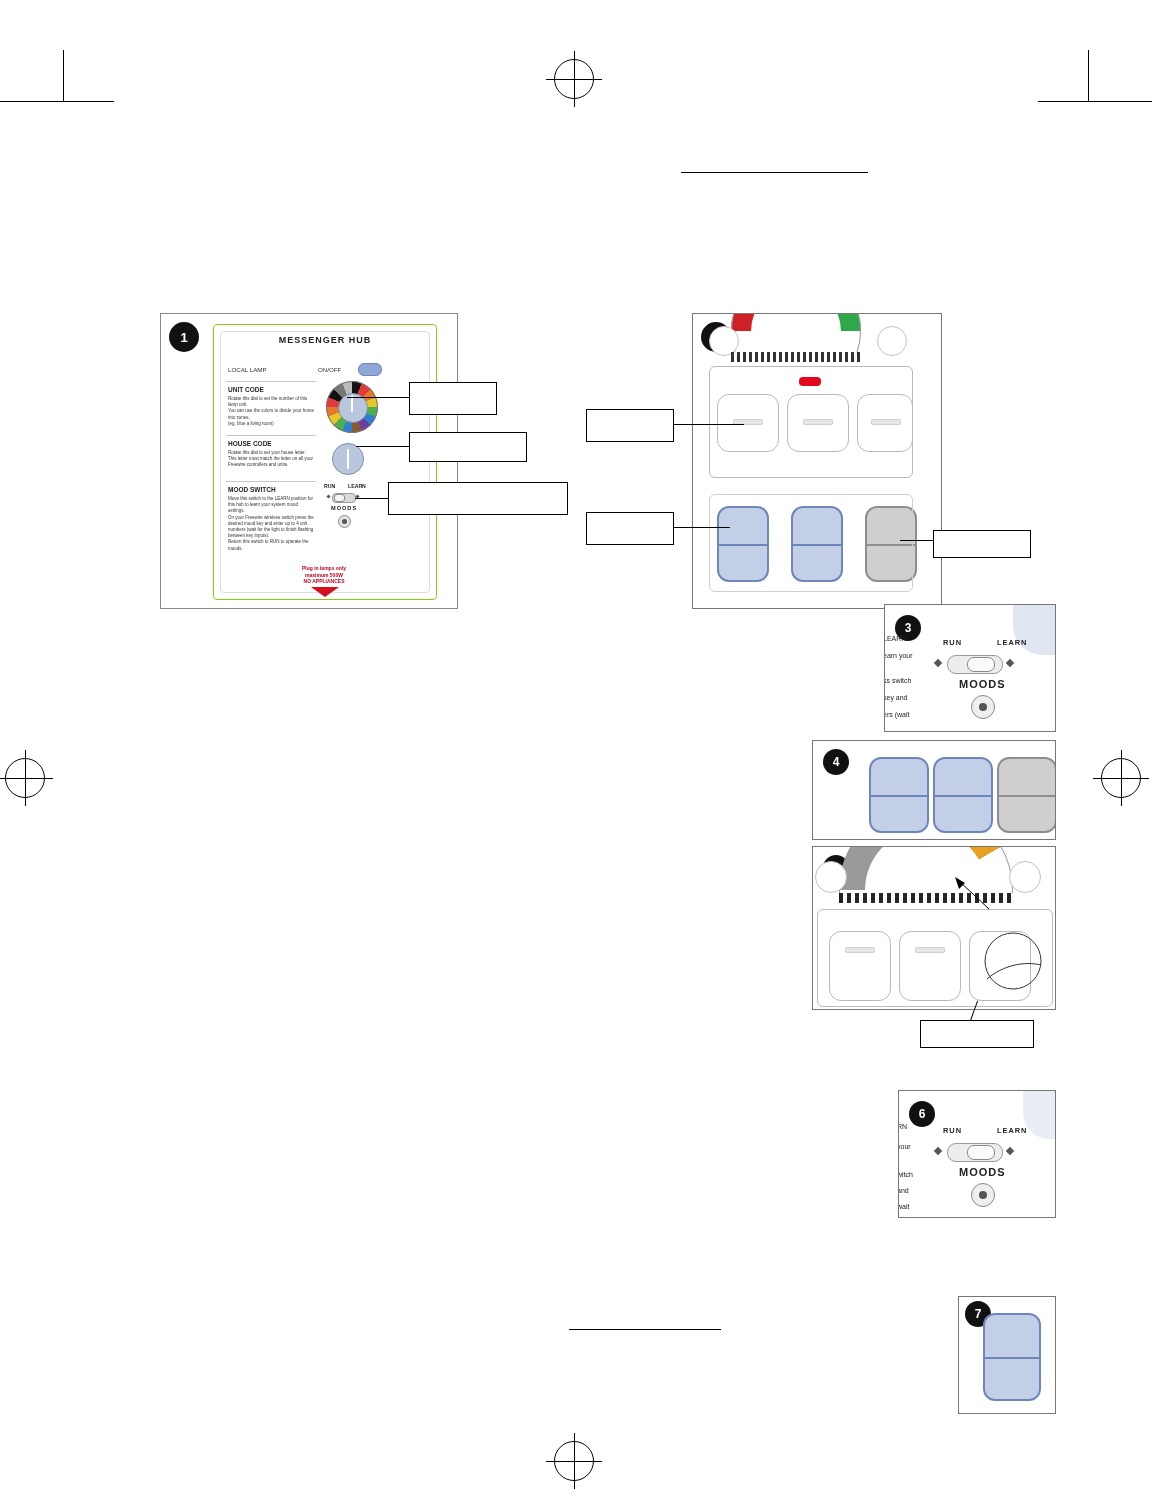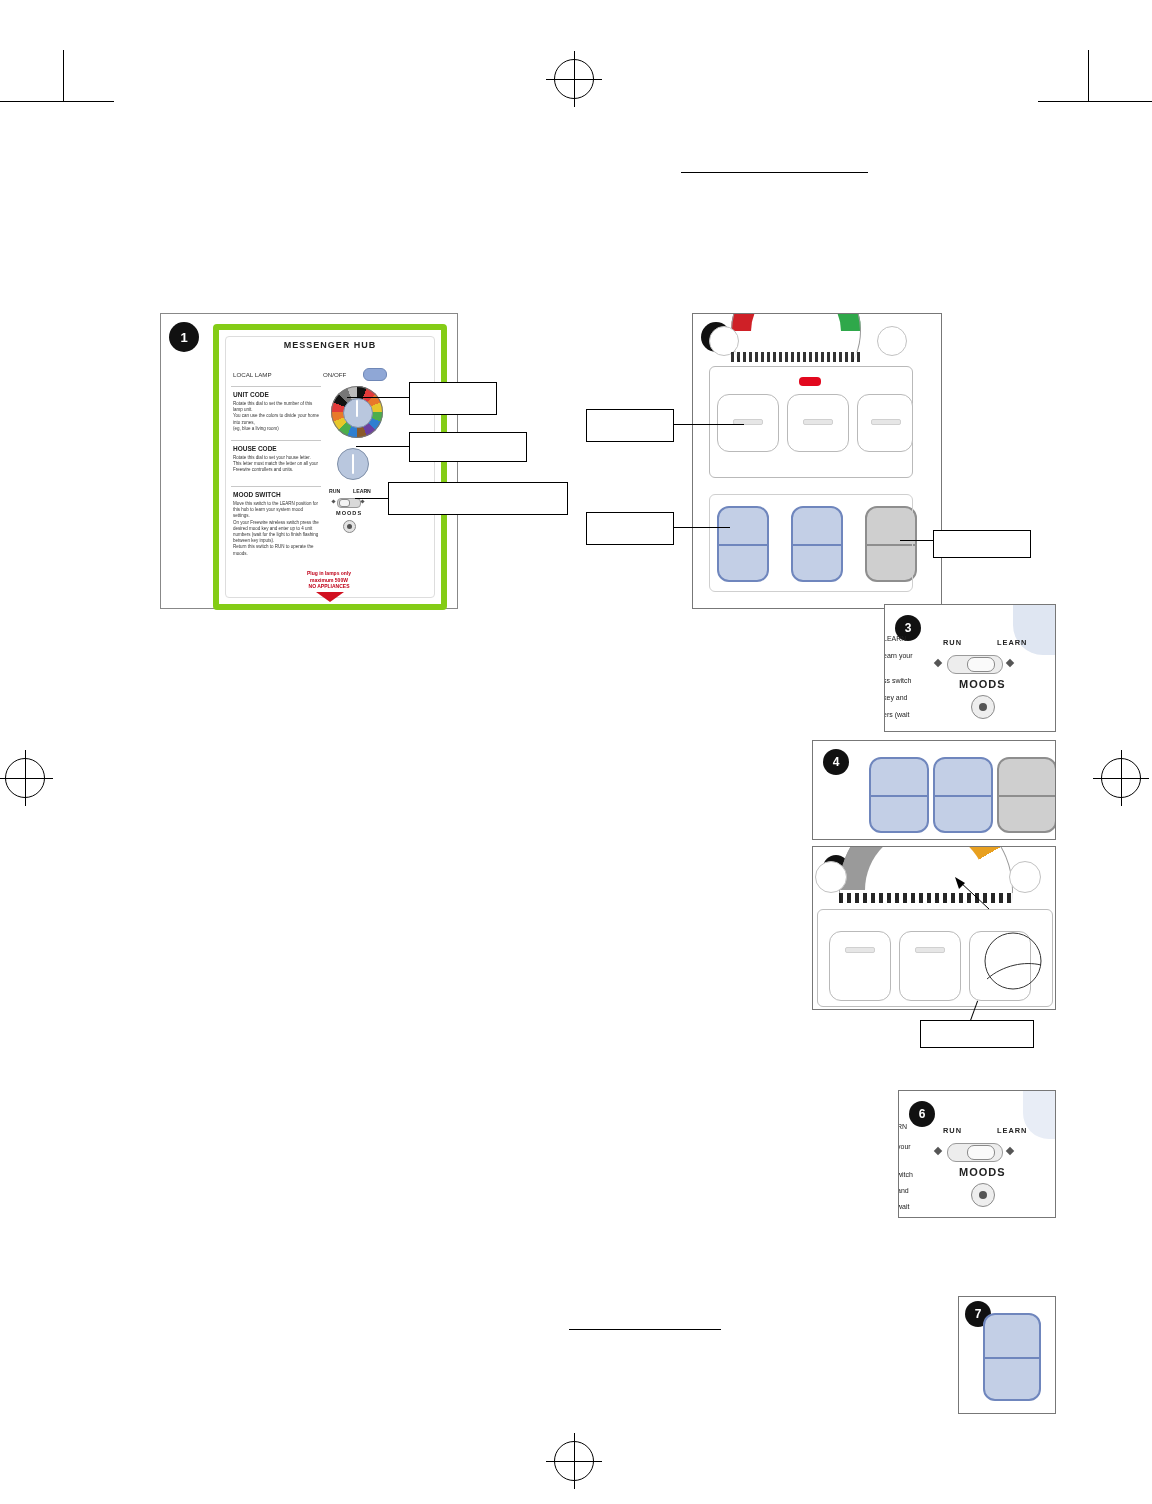--- a/index.html
+++ b/index.html
@@ -19,21 +19,21 @@
 
   
   .labelbox{position:absolute;border:1px solid #000;background:#fff;}
   .leader{position:absolute;background:#000;height:1px;}
 
   
   .panel{position:absolute;border:1px solid #777;background:#fff;}
 
   
   #fig1{left:160px;top:313px;width:296px;height:294px;border:1px solid #888;background:#fff;}
-  #hubcard{position:absolute;left:52px;top:10px;width:222px;height:274px;border:6px solid #84cc16;border-radius:4px;background:#fff;}
+  #hubcard{position:absolute;left:52px;top:10px;width:222px;height:274px;border:1px solid #84cc16;border-radius:4px;background:#fff;}
   #hubcard .inner{position:absolute;left:6px;top:6px;right:6px;bottom:6px;border:1px solid #ddd;border-radius:4px;}
   .hub-title{position:absolute;left:0;top:10px;width:100%;text-align:center;font-size:9px;font-weight:bold;letter-spacing:1px;color:#222;}
   .hub-row{position:absolute;font-size:6.2px;color:#333;}
   .hub-sec{position:absolute;font-size:6.5px;font-weight:bold;color:#222;}
   .hub-body{position:absolute;font-size:4.5px;line-height:1.38;color:#333;width:86px;}
   .hr{position:absolute;height:1px;background:#c8c8c8;}
   .toggle{position:absolute;width:22px;height:11px;border-radius:6px;background:#8fa7d6;border:1px solid #6f87b6;}
   .redtext{position:absolute;font-size:5px;font-weight:bold;color:#c00018;text-align:center;line-height:1.3;width:120px;}
   .tri{position:absolute;width:0;height:0;border-left:14px solid transparent;border-right:14px solid transparent;border-top:10px solid #d11020;}
 

